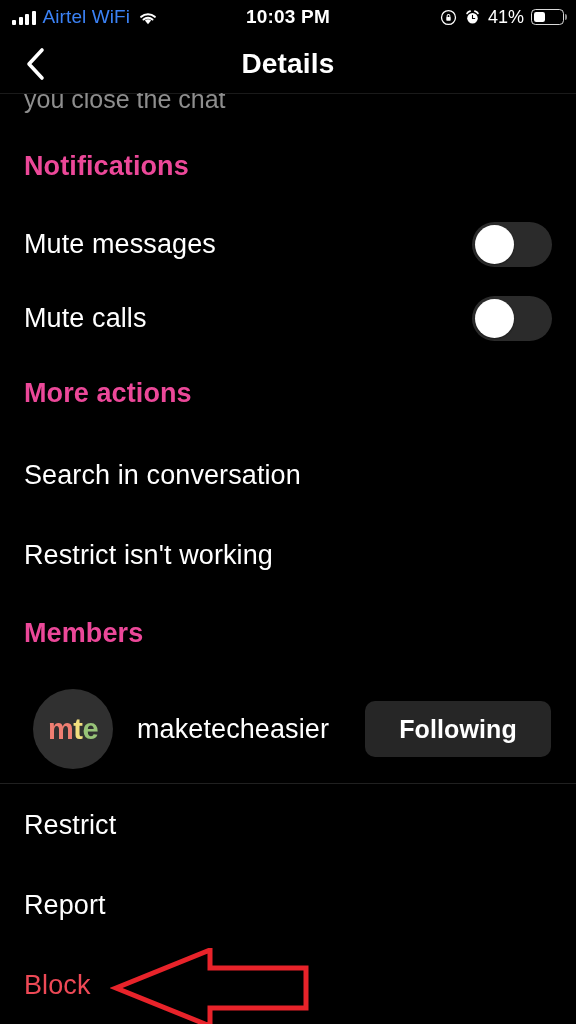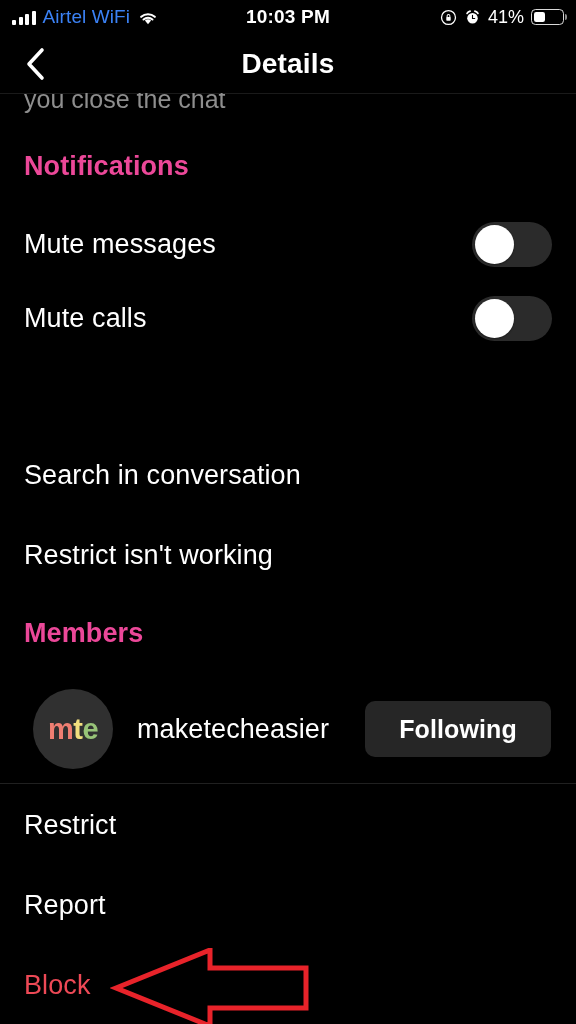--- a/index.html
+++ b/index.html
@@ -236,20 +236,21 @@
       </span>
     </div>
 
     <div class="row" style="top:129px">
       <span class="row-label">Mute messages</span>
       <span class="toggle">
         <span class="knob"></span>
       </span>
     </div>
 
+    <div class="section-head" style="top:285px">More actions</div>
 
     <div class="row" style="top:360px">
       <span class="row-label">Search in conversation</span>
     </div>
 
     <div class="row" style="top:440px">
       <span class="row-label">Restrict isn't working</span>
     </div>
 
     <div class="section-head" style="top:525px">Members</div>

